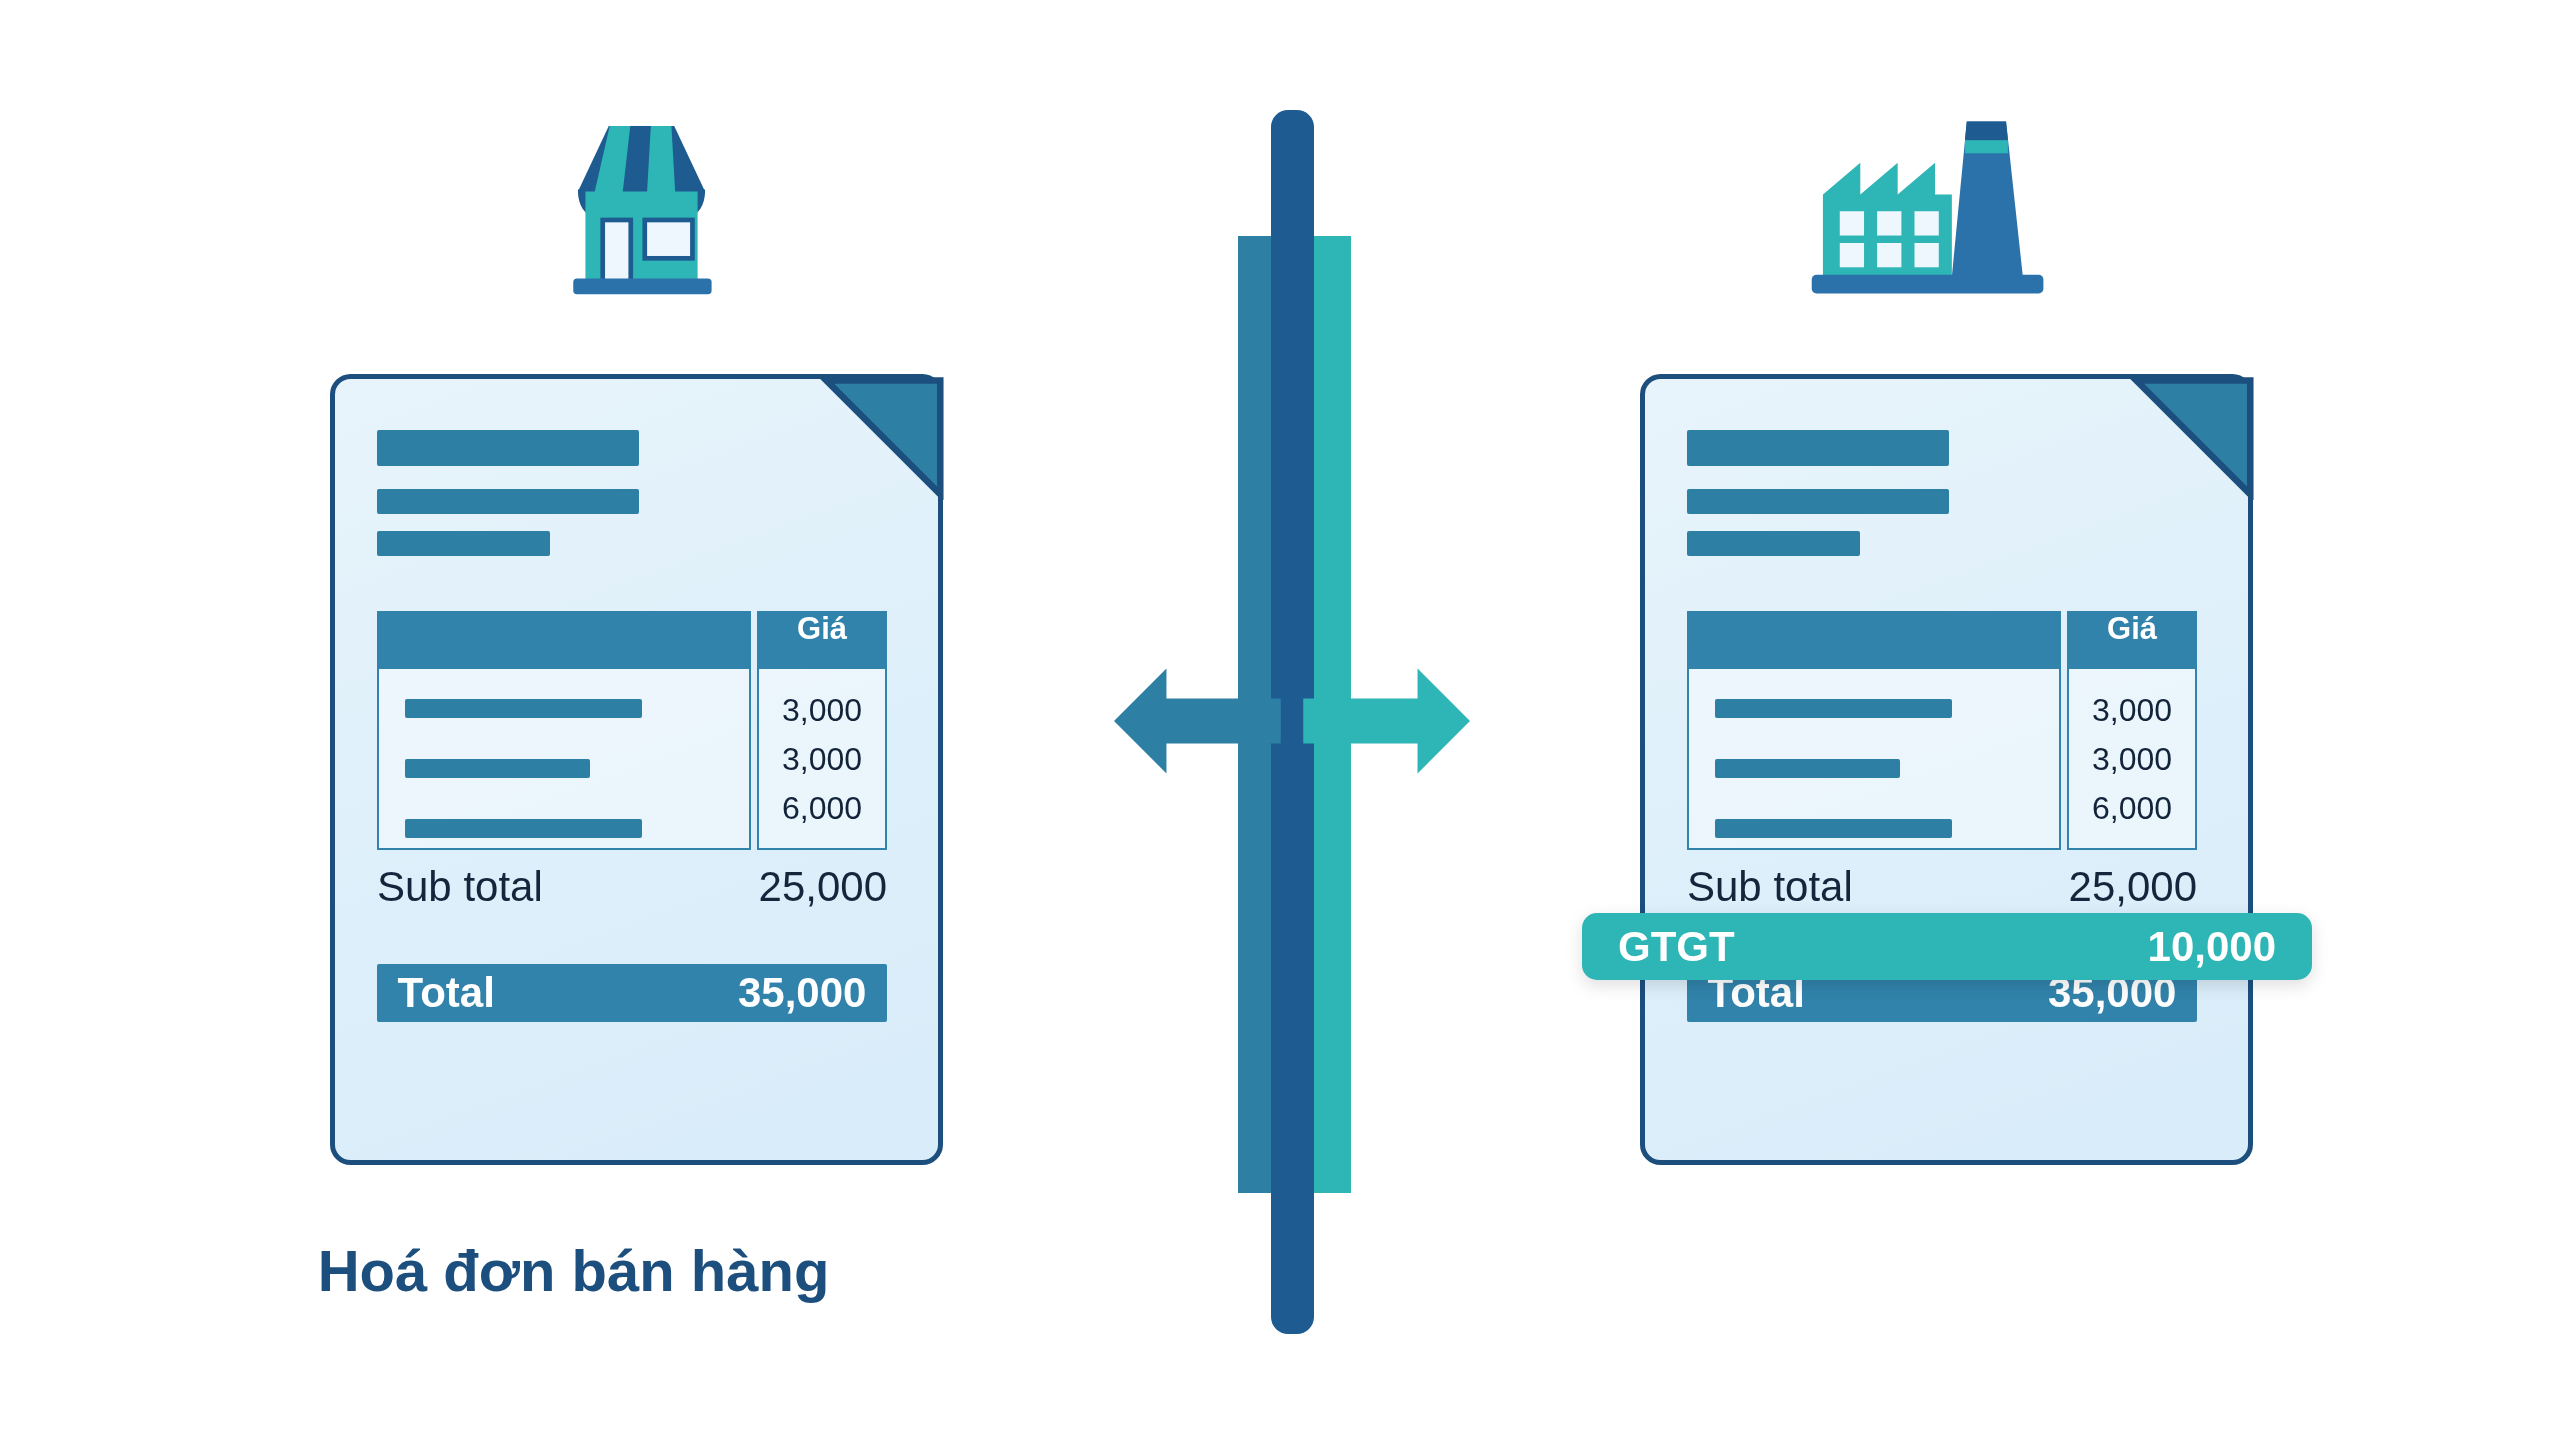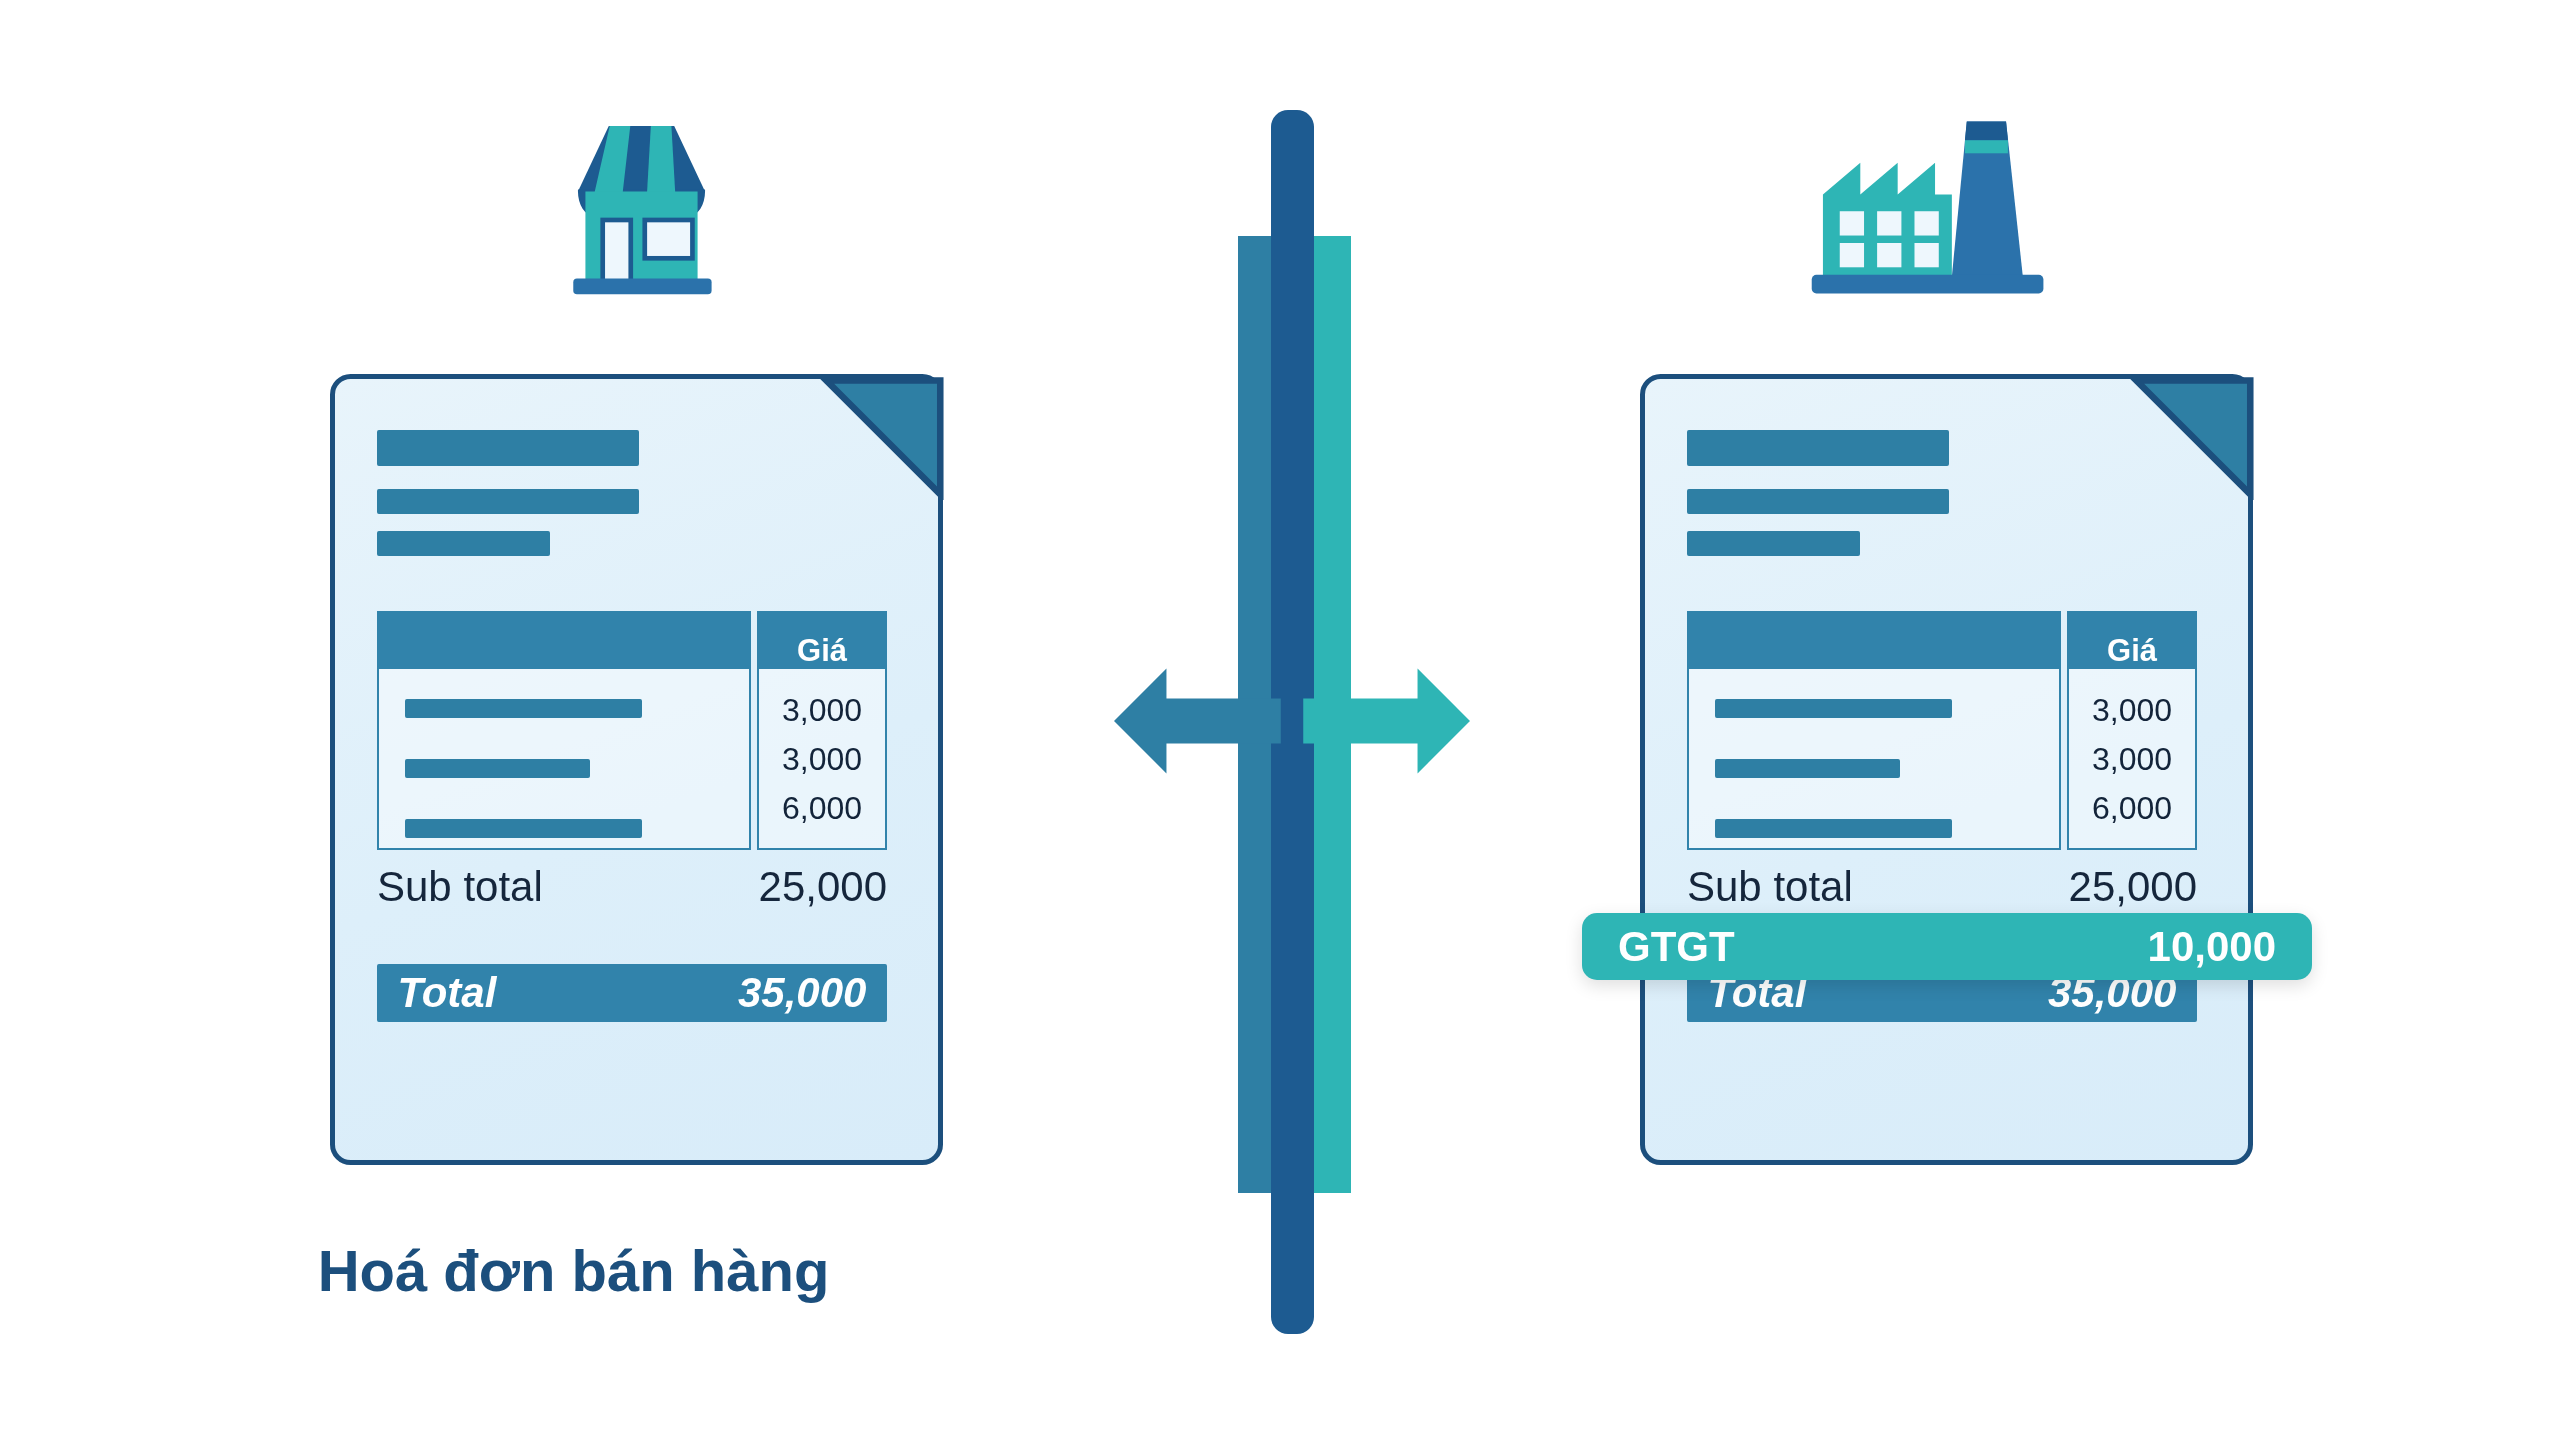--- a/index.html
+++ b/index.html
@@ -64,21 +64,21 @@
   }
   .tbl-head-right {
     position: absolute;
     top: 0;
     height: 58px;
     background: #3183ab;
     color: #ffffff;
     font-weight: bold;
     font-size: 31px;
     display: flex;
-    align-items: flex-end;
+    align-items: flex-start;
     justify-content: center;
     box-sizing: border-box;
   }
   .tbl-body-left {
     position: absolute;
     left: 0;
     background: rgba(255,255,255,0.40);
     border: 2.8px solid #3183ab;
     border-top: none;
     box-sizing: border-box;
@@ -120,21 +120,20 @@
     font-size: 42px;
     white-space: nowrap;
   }
   .subtotal-row .lbl, .subtotal-row .val {
     color: #15263c;
   }
   .total-row {
     background: #3183ab;
     border-radius: 1.9px;
     padding: 0 20.6px;
-    font-style: italic;
   }
   .total-row .lbl, .total-row .val {
     color: #ffffff;
     font-weight: bold;
   }
   .gtgt-row {
     background: #2eb5b5;
     border-radius: 15px;
     padding: 0 36px;
     box-shadow: 0 5.6px 17px rgba(0,0,0,0.13);

